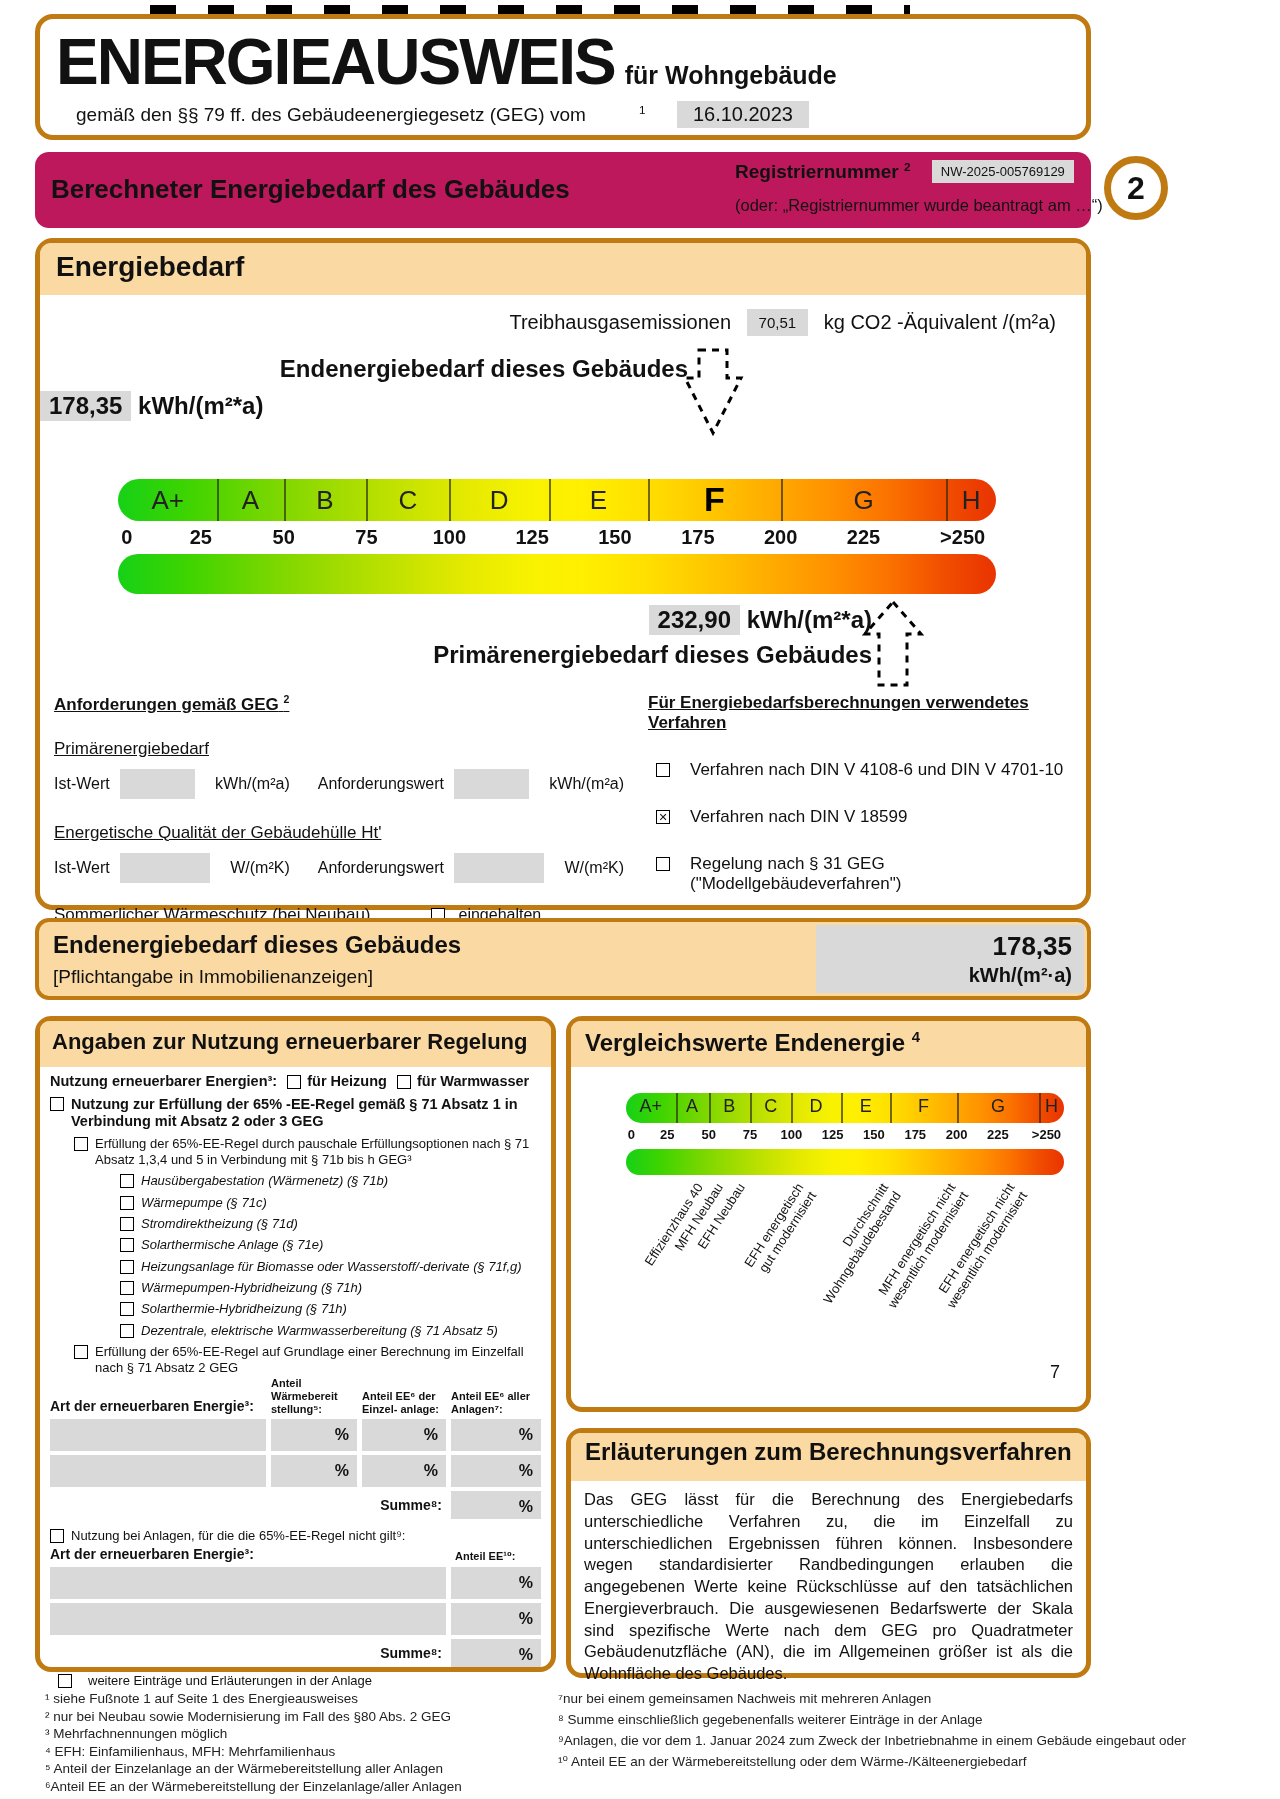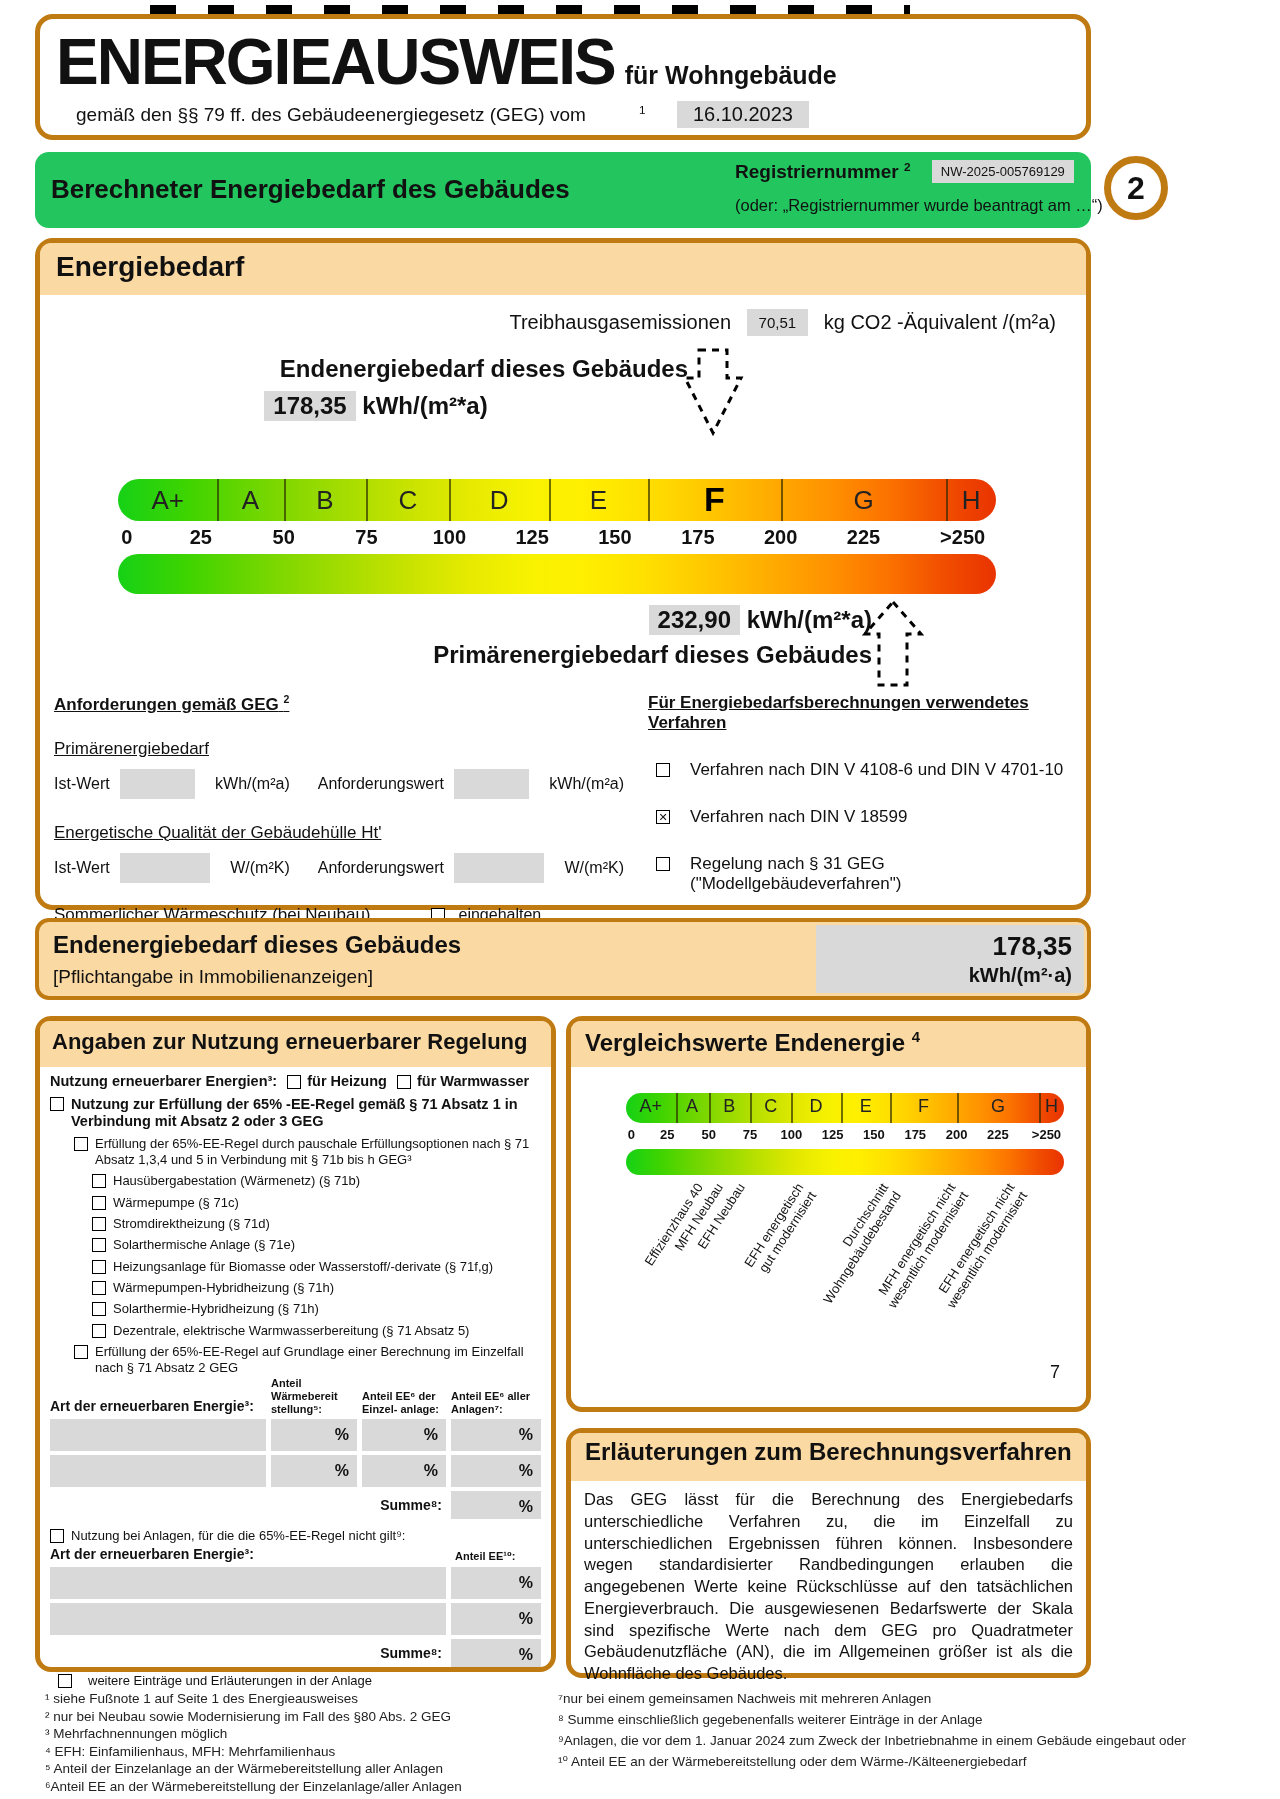--- a/index.html
+++ b/index.html
@@ -27,35 +27,35 @@
   
   .header-box{position:absolute;left:35px;top:14px;width:1056px;height:126px;
     box-sizing:border-box;border:5px solid #c07a12;border-radius:18px;background:#fff;z-index:2;}
   .hb-titlerow{padding:6px 16px 0 16px;white-space:nowrap;}
   .hb-title{font-size:64px;font-weight:bold;letter-spacing:-2px;}
   .hb-suffix{font-size:25px;font-weight:bold;margin-left:10px;}
   .hb-lawrow{padding:2px 16px 0 36px;font-size:19px;}
   .hb-date{font-size:20px;padding:2px 16px;margin-left:26px;}
   
   .reg-bar{position:absolute;left:35px;top:152px;width:1056px;height:76px;
-    background:#22c55e;border-radius:14px;box-sizing:border-box;}
+    background:#be185d;border-radius:14px;box-sizing:border-box;}
   .reg-title{position:absolute;left:16px;top:22px;font-size:26px;font-weight:bold;}
   .reg-line1{position:absolute;left:700px;top:8px;font-size:19px;font-weight:bold;white-space:nowrap;}
   .reg-num{font-size:13px;font-weight:normal;padding:4px 9px;margin-left:16px;vertical-align:2px;}
   .reg-line2{position:absolute;left:700px;top:44px;font-size:16.5px;white-space:nowrap;}
   .page-circle{position:absolute;left:1104px;top:156px;width:64px;height:64px;border-radius:50%;
     border:7px solid #c07a12;background:#fff;box-sizing:border-box;
     display:flex;align-items:center;justify-content:center;font-size:32px;font-weight:bold;}
   
   .eb-panel{left:35px;top:238px;width:1056px;height:672px;}
   .eb-head{height:52px;padding:8px 16px;font-size:28px;font-weight:bold;}
   .ghg-line{position:absolute;right:30px;top:66px;font-size:20px;white-space:nowrap;}
   .ghg-val{font-size:15px;padding:5px 12px;margin:0 10px;vertical-align:1px;}
   .ende-label{position:absolute;left:0;top:112px;width:648px;text-align:right;font-size:24px;font-weight:bold;}
-  .ende-value{position:absolute;left:12px;top:148px;width:648px;text-align:center;font-size:24px;font-weight:bold;}
+  .ende-value{position:absolute;left:0;top:148px;width:648px;text-align:left;font-size:24px;font-weight:bold;}
   .valbox{padding:1px 9px;}
   .marker-svg{position:absolute;}
   .scale{position:absolute;left:78px;top:236px;width:878px;}
   .bar1{position:relative;height:42px;border-radius:21px;}
   .bar2{position:relative;height:40px;border-radius:20px;margin-top:0;}
   .divider{position:absolute;top:0;bottom:0;width:2px;background:rgba(40,40,0,0.65);}
   .slet{position:absolute;top:6px;transform:translateX(-50%);font-size:26px;color:#222;}
   .slet.hot{top:1px;font-size:34px;font-weight:bold;color:#000;}
   .ticks{position:relative;height:33px;}
   .tick{position:absolute;top:5px;transform:translateX(-50%);font-size:20px;font-weight:bold;white-space:nowrap;}
@@ -87,21 +87,21 @@
   
   .re-panel{left:35px;top:1016px;width:521px;height:656px;border-radius:16px;}
   .re-head{height:46px;padding:8px 12px;font-size:22px;font-weight:bold;border-radius:9px 9px 0 0;}
   .re-body{padding:6px 10px 0 10px;font-size:13px;line-height:1.22;}
   .re-usage{display:flex;align-items:center;font-size:14.5px;font-weight:bold;white-space:nowrap;}
   .re-usage .cb{margin:0 6px 0 10px;}
   .re-item{display:flex;align-items:flex-start;margin-top:5px;}
   .re-item .cb{margin:1px 7px 0 0;}
   .re-item.bold{font-size:14.5px;font-weight:bold;}
   .re-item.ind1{margin-left:24px;}
-  .re-item.ind2{margin-left:42px;margin-top:5.5px;}
+  .re-item.ind2{margin-left:70px;margin-top:5.5px;font-style:italic;}
   .t1{display:grid;grid-template-columns:1fr 86px 84px 90px;column-gap:5px;row-gap:4px;margin-top:2px;}
   .t1 .h0{font-size:14px;font-weight:bold;align-self:end;}
   .t1 .hc{font-size:11px;font-weight:bold;line-height:1.15;align-self:end;}
   .cellg{background:#d9d9d9;height:32px;}
   .pct{font-size:16px;font-weight:bold;text-align:right;padding:6px 8px 0 0;box-sizing:border-box;}
   .sumlbl{grid-column:1/4;font-size:14px;font-weight:bold;text-align:right;align-self:center;padding-right:4px;}
   .t2{display:grid;grid-template-columns:1fr 90px;column-gap:5px;row-gap:4px;margin-top:2px;}
   .t2 .h0{font-size:14px;font-weight:bold;align-self:end;}
   .t2 .hc{font-size:11px;font-weight:bold;align-self:end;text-align:left;padding-left:4px;}
   .t2 .sumlbl{grid-column:1/2;}

